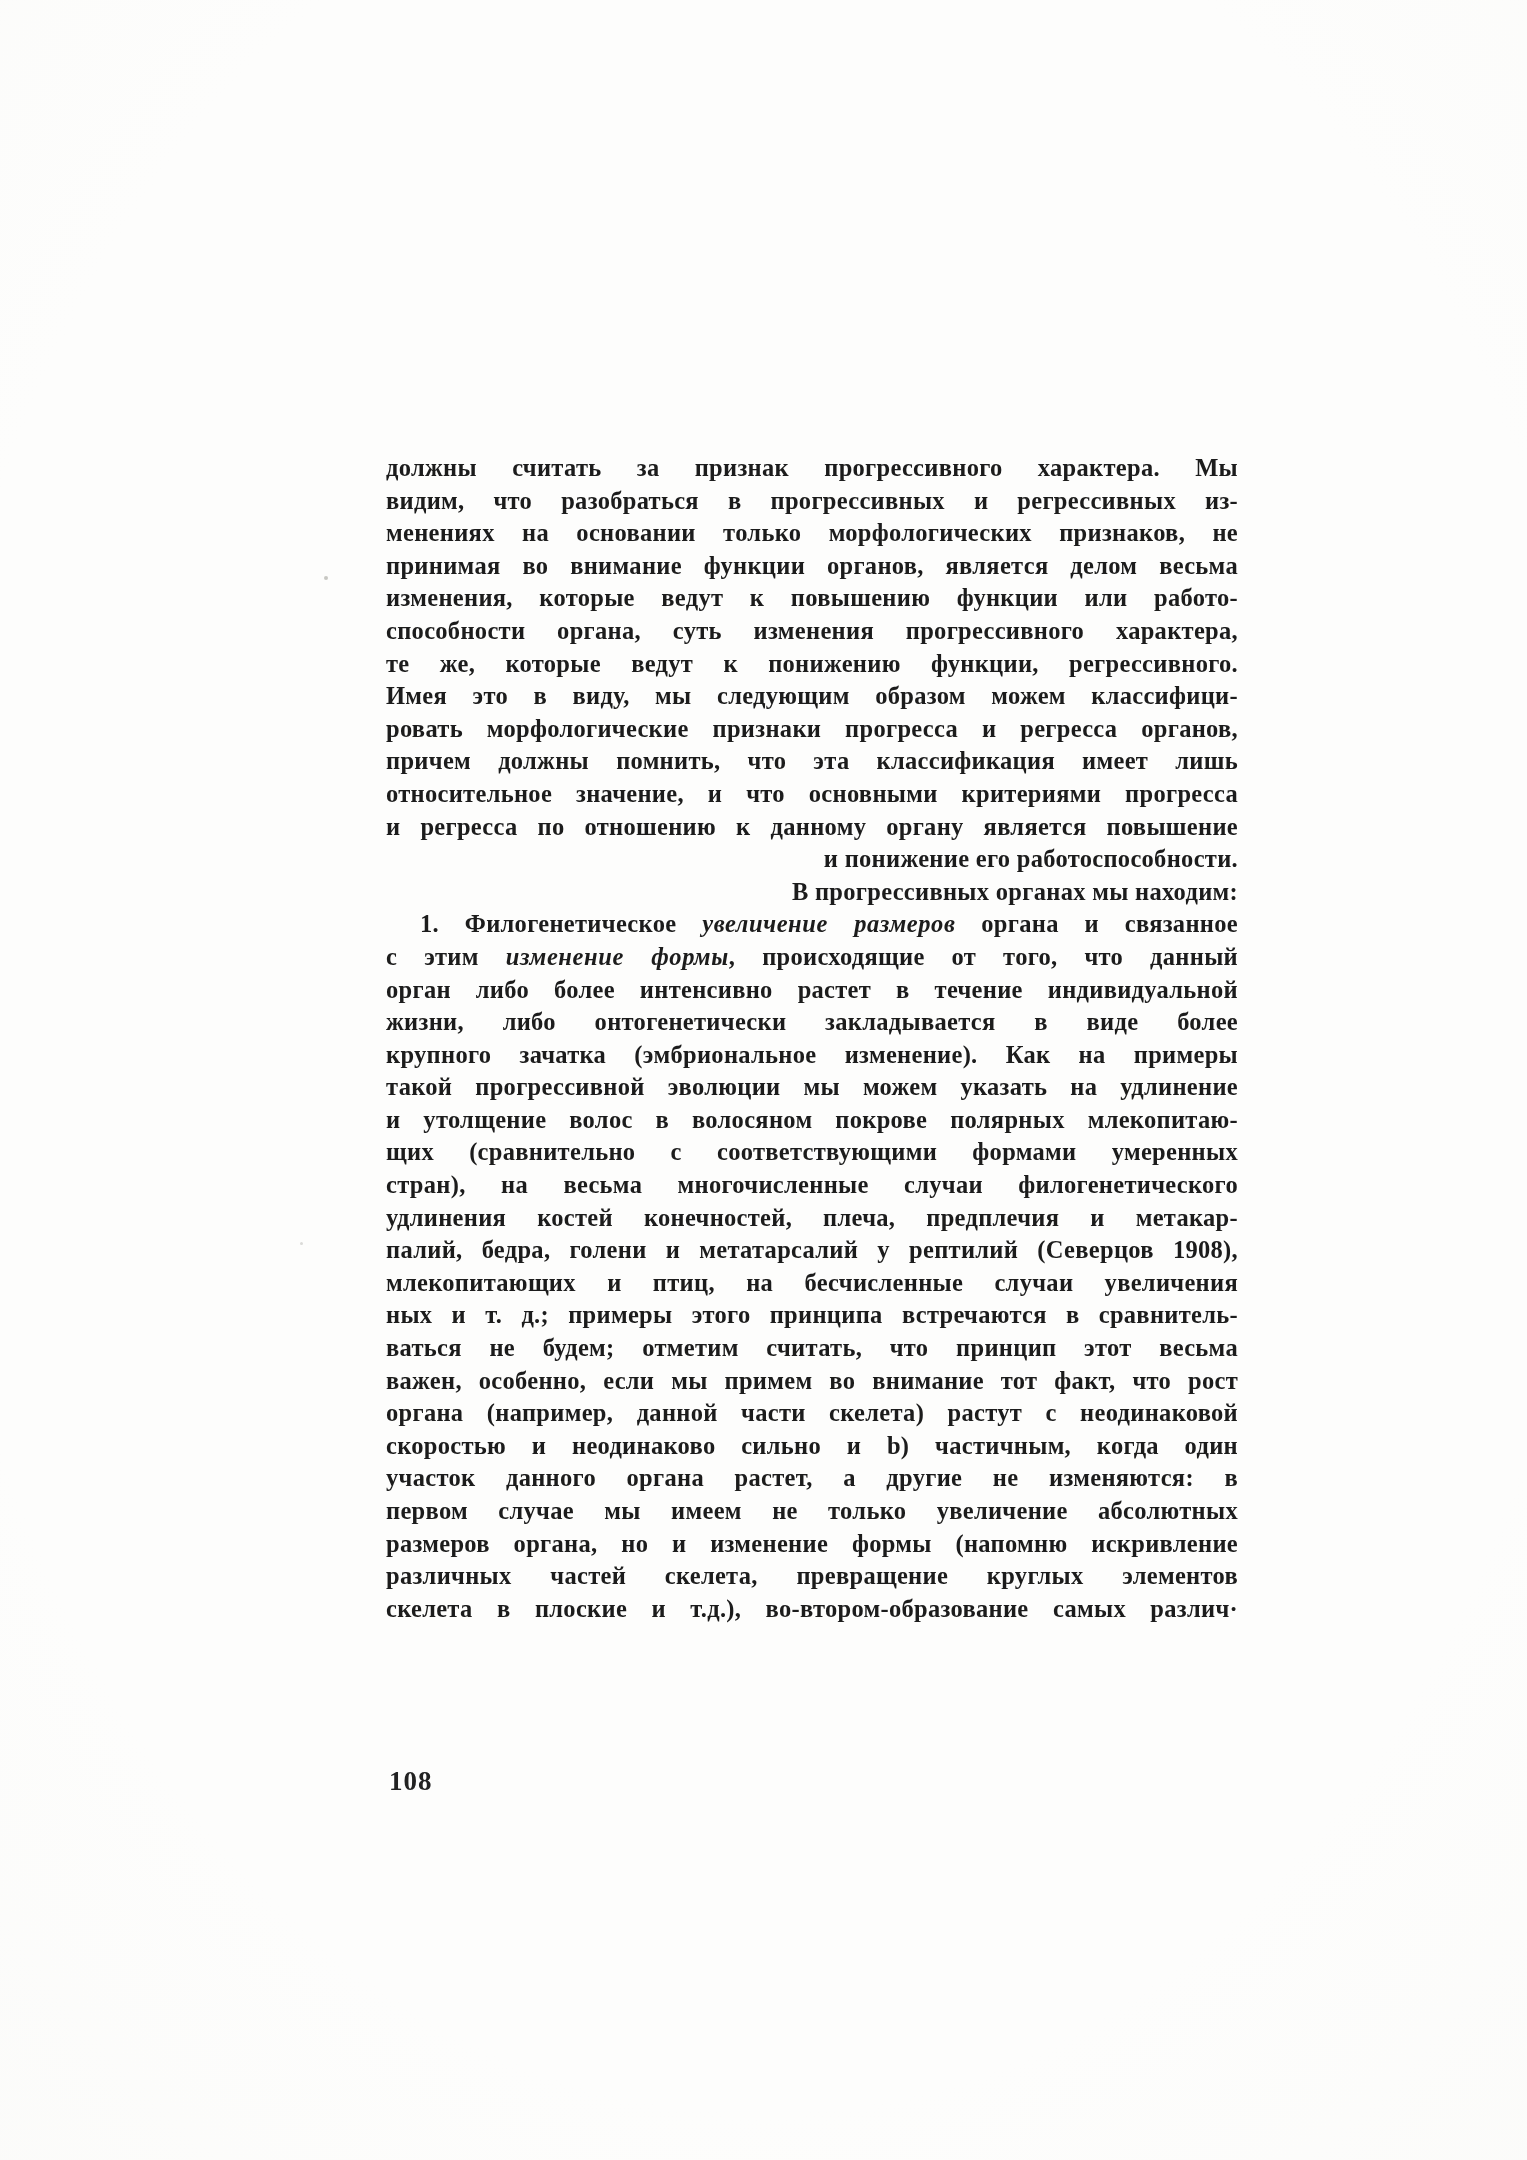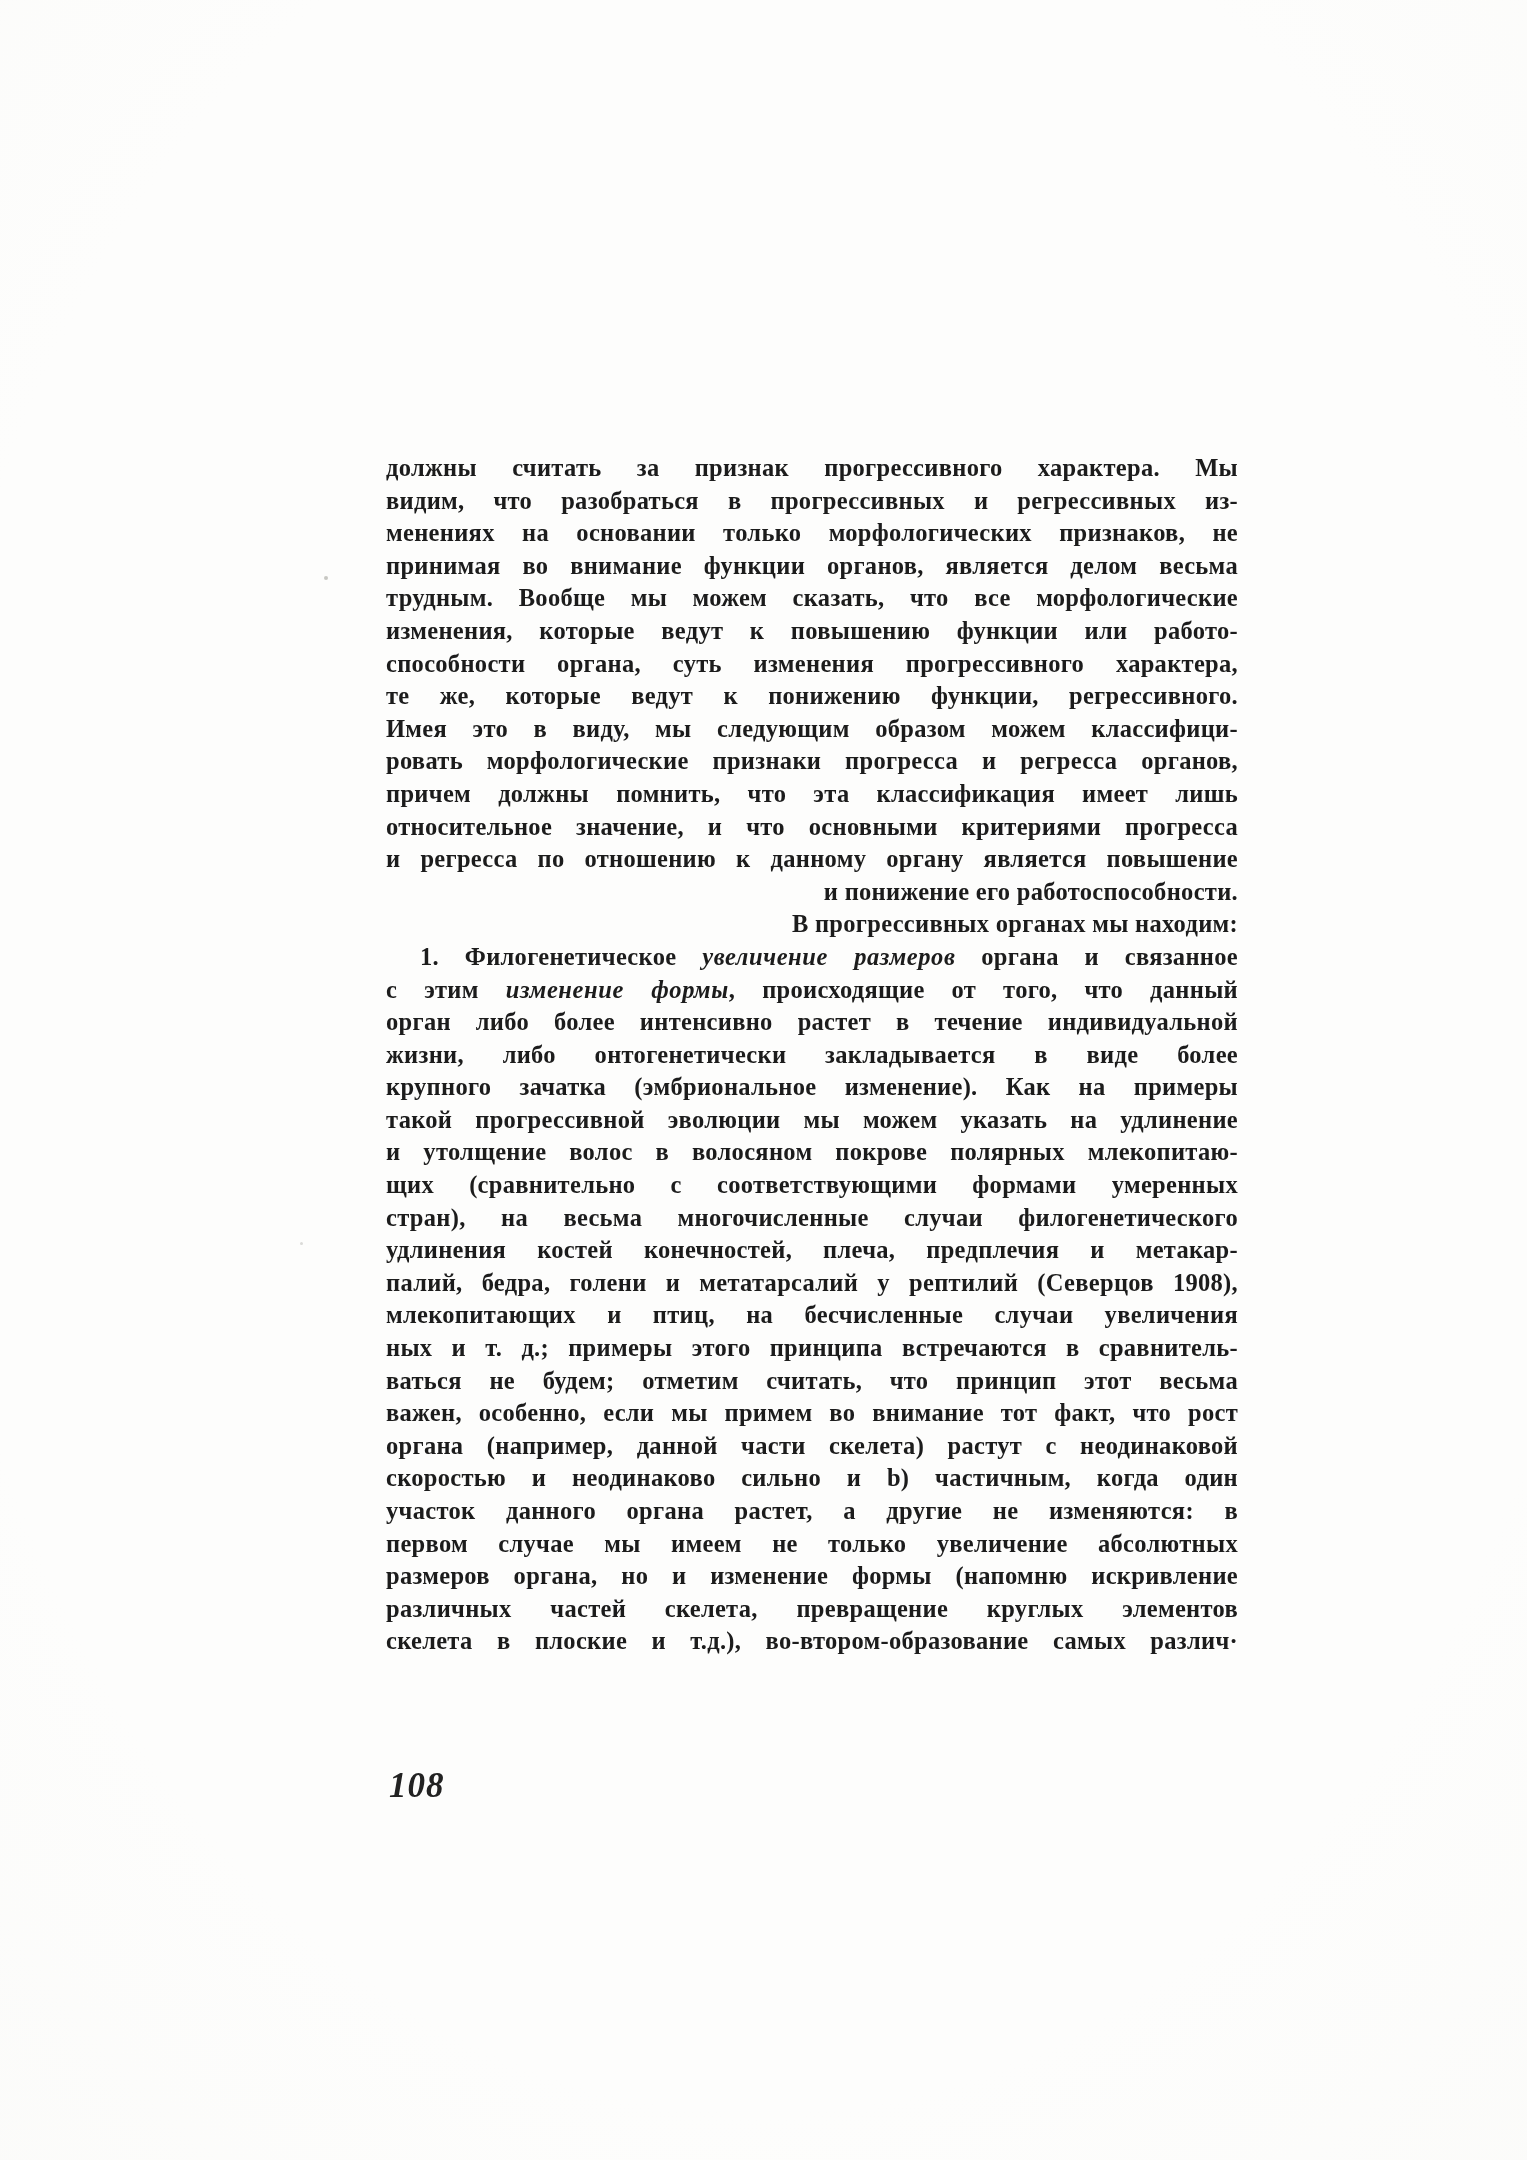--- a/index.html
+++ b/index.html
@@ -49,24 +49,23 @@
   }
   .line i {
     font-style: italic;
     letter-spacing: 0.6px;
   }
   .pagenum {
     position: absolute;
     left: 389px;
     top: 1766px;
     color: #222;
-    font-size: 35px;
+    font-size: 27px;
     font-weight: 700;
     letter-spacing: 1px;
-    font-style: italic;
   }
   .speck {
     position: absolute;
     border-radius: 50%;
     background: #9a9a94;
     opacity: 0.55;
   }
   .speck.s1 { left: 324px; top: 576px; width: 4px; height: 4px; }
   .speck.s2 { left: 300px; top: 1242px; width: 3px; height: 3px; opacity: 0.35; }
 </style>
@@ -74,21 +73,20 @@
 <body>
 
 <div class="page">
   <div class="speck s1"></div>
   <div class="speck s2"></div>
   <div class="textblock">
       <div class="line j"><span>должны считать за признак прогрессивного характера. Мы</span></div>
       <div class="line j"><span>видим, что разобраться в прогрессивных и регрессивных из-</span></div>
       <div class="line j"><span>менениях на основании только морфологических признаков, не</span></div>
       <div class="line j"><span>принимая во внимание функции органов, является делом весьма</span></div>
-      <div class="line j"><span>трудным. Вообще мы можем сказать, что все морфологические</span></div>
       <div class="line j"><span>изменения, которые ведут к повышению функции или работо-</span></div>
       <div class="line j"><span>способности органа, суть изменения прогрессивного характера,</span></div>
       <div class="line j"><span>те же, которые ведут к понижению функции, регрессивного.</span></div>
       <div class="line j"><span>Имея это в виду, мы следующим образом можем классифици-</span></div>
       <div class="line j"><span>ровать морфологические признаки прогресса и регресса органов,</span></div>
       <div class="line j"><span>причем должны помнить, что эта классификация имеет лишь</span></div>
       <div class="line j"><span>относительное значение, и что основными критериями прогресса</span></div>
       <div class="line j"><span>и регресса по отношению к данному органу является повышение</span></div>
       <div class="line"><span>и понижение его работоспособности.</span></div>
       <div class="line in"><span>В прогрессивных органах мы находим:</span></div>

